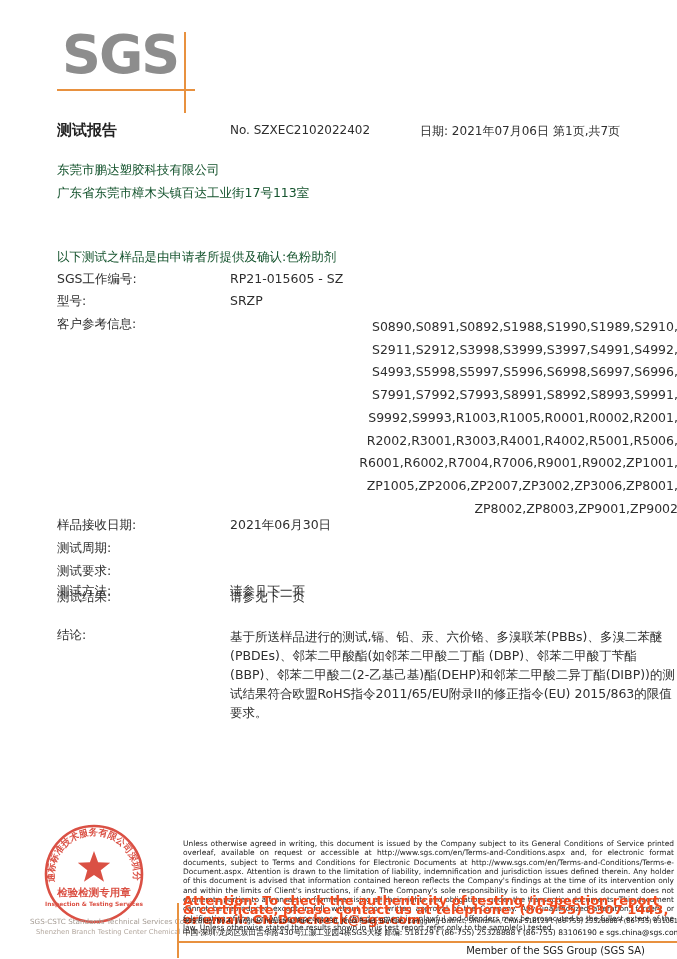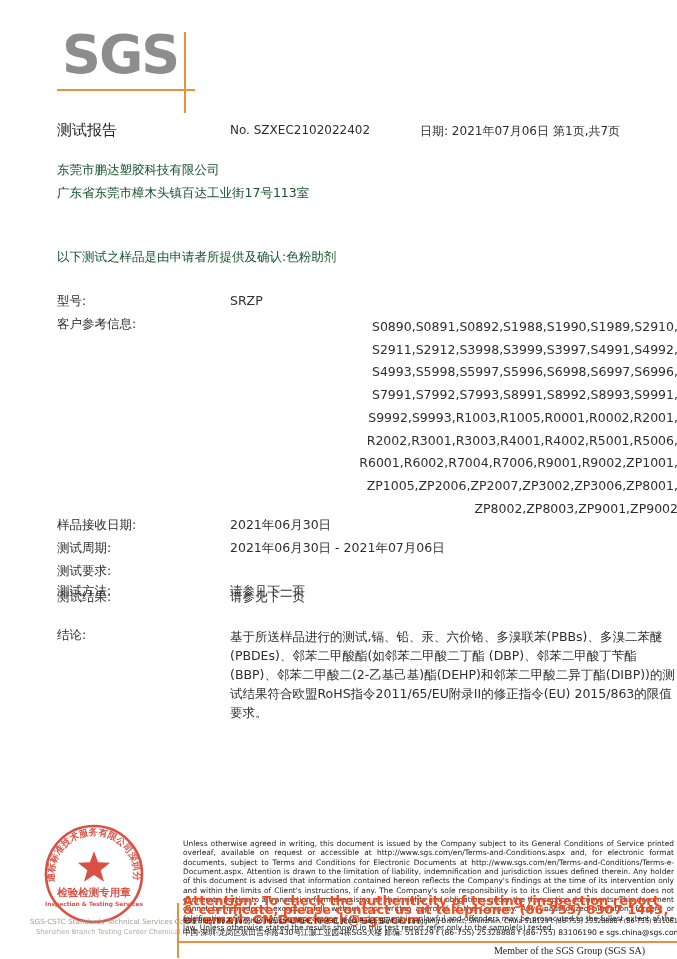--- a/index.html
+++ b/index.html
@@ -8,21 +8,21 @@
     font-family:"DejaVu Sans","Liberation Sans",sans-serif;color:#333;overflow:hidden;
   }
   
   .logo-text{
     position:absolute;left:62px;top:28px;font-size:54px;font-weight:800;
     color:#8d8d8d;letter-spacing:-2px;line-height:1;
   }
   .logo-hline{position:absolute;left:57px;top:89px;width:138px;height:2px;background:#e8913f;}
   .logo-vline{position:absolute;left:184px;top:32px;width:2px;height:81px;background:#e8913f;}
   .hdr{position:absolute;top:121px;font-size:12px;color:#2e2e2e;white-space:nowrap;}
-  .hdr-title{left:57px;font-size:15px;font-weight:normal;color:#222;}
+  .hdr-title{left:57px;font-size:15px;font-weight:bold;color:#222;}
   .hdr-no{left:230px;top:123px;}
   .hdr-date{left:420px;top:123px;}
   .hdr-page{left:553px;top:123px;}
   
   .line{position:absolute;left:57px;font-size:12.5px;color:#14532d;white-space:nowrap;}
   .kv{position:absolute;left:57px;display:flex;font-size:12.5px;color:#2e2e2e;}
   .kv .label{width:173px;flex:none;}
   .kv .value{width:448px;}
   .pre{white-space:pre-line;line-height:22.7px;text-align:right;}
   .conclusion{line-height:19px;}
@@ -32,21 +32,21 @@
     line-height:9.35px;color:#222;text-align:justify;
   }
   .attention{
     position:absolute;left:183px;top:896px;width:491px;font-size:13px;
     line-height:9.4px;color:#f14a1d;font-weight:bold;
   }
   .addr-en{position:absolute;left:183px;top:917px;font-size:6.4px;color:#111;white-space:nowrap;}
   .addr-cn{position:absolute;left:183px;top:928px;font-size:7.6px;color:#111;white-space:nowrap;}
   .foot-vline{position:absolute;left:177px;top:903px;width:2px;height:55px;background:#e8913f;}
   .foot-hline{position:absolute;left:177px;top:941px;width:500px;height:2px;background:#e8913f;}
-  .member{position:absolute;right:32px;top:945px;font-size:10px;color:#222;white-space:nowrap;font-family:Liberation Serif, serif;}
+  .member{position:absolute;right:32px;top:945px;font-size:10px;color:#222;white-space:nowrap;}
   .branch1{position:absolute;left:30px;top:917px;font-size:7.2px;color:#a39a92;white-space:nowrap;}
   .branch2{position:absolute;left:36px;top:928px;font-size:6.8px;color:#b3a89f;white-space:nowrap;}
   .stamp{position:absolute;left:42px;top:822px;opacity:.88;}
 </style>
 </head>
 <body>
 
 <div class="page">
 
   <div class="logo-text">SGS</div>
@@ -56,20 +56,24 @@
   <div class="hdr hdr-title">测试报告</div>
   <div class="hdr hdr-no">No. SZXEC2102022402</div>
   <div class="hdr hdr-date">日期: 2021年07月06日</div>
   <div class="hdr hdr-page">第1页,共7页</div>
 
   <div class="line" style="top:162px;">东莞市鹏达塑胶科技有限公司</div>
   <div class="line" style="top:185px;">广东省东莞市樟木头镇百达工业街17号113室</div>
 
   <div class="line" style="top:249px;text-align:right;">以下测试之样品是由申请者所提供及确认:色粉助剂</div>
 
+  <div class="kv" style="top:271px;">
+    <span class="label">SGS工作编号:</span>
+    <span class="value">RP21-015605 - SZ</span>
+  </div>
 
   <div class="kv" style="top:293px;">
     <span class="label">型号:</span>
     <span class="value">SRZP</span>
   </div>
 
   <div class="kv" style="top:316px;">
     <span class="label">客户参考信息:</span>
     <span class="value pre">S0890,S0891,S0892,S1988,S1990,S1989,S2910,
 S2911,S2912,S3998,S3999,S3997,S4991,S4992,
@@ -82,21 +86,20 @@
 ZP8002,ZP8003,ZP9001,ZP9002</span>
   </div>
 
   <div class="kv" style="top:517px;">
     <span class="label">样品接收日期:</span>
     <span class="value">2021年06月30日</span>
   </div>
 
   <div class="kv" style="top:540px;">
     <span class="label">测试周期:</span>
-    <span class="value">2021年06月30日 - 2021年07月06日</span>
   </div>
 
   <div class="kv" style="top:563px;">
     <span class="label">测试要求:</span>
   </div>
 
   <div class="kv" style="top:583px;">
     <span class="label">测试方法:</span>
     <span class="value">请参见下一页</span>
   </div>

